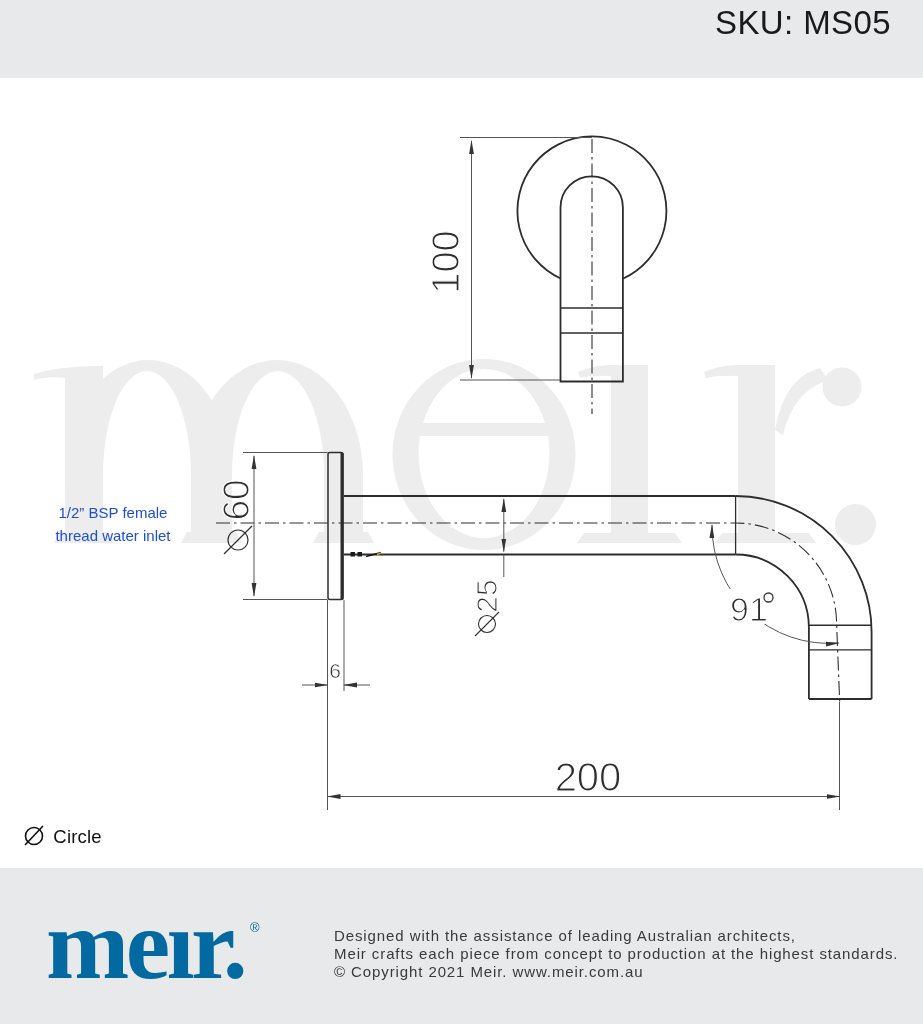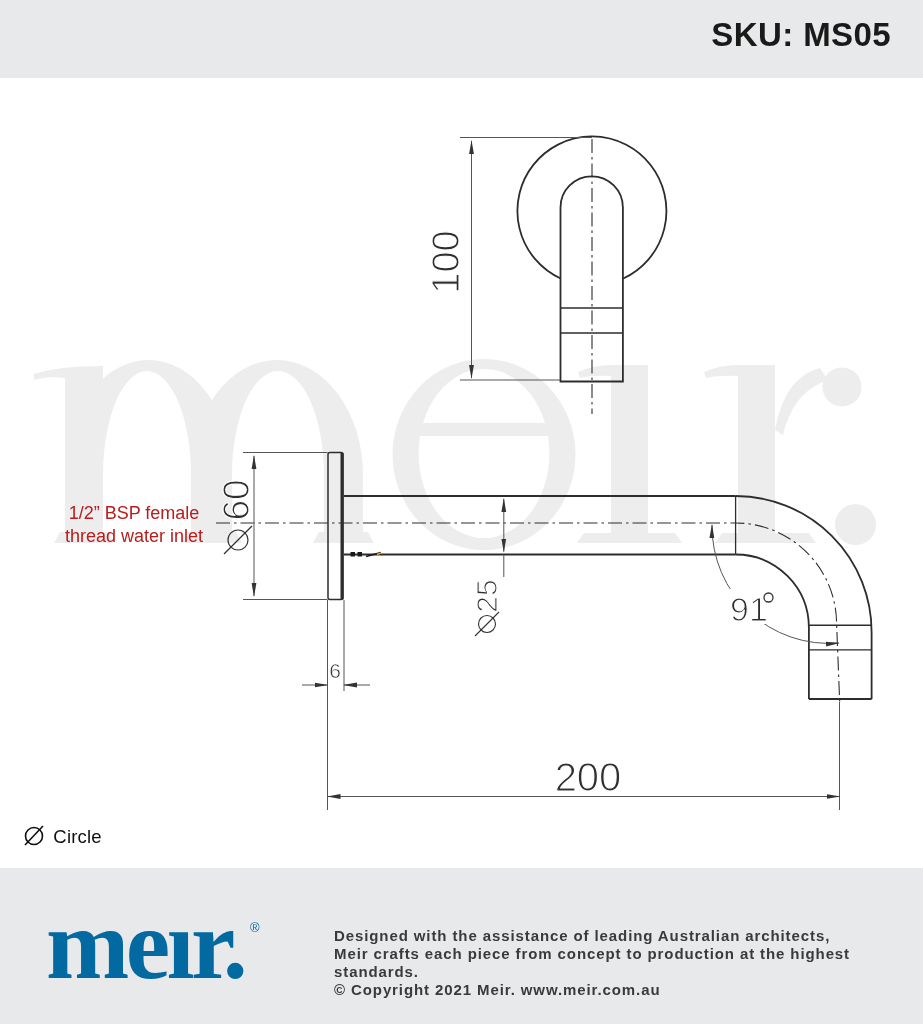--- a/index.html
+++ b/index.html
@@ -1,30 +1,30 @@
 <!DOCTYPE html>
 <html><head>
 <meta charset="utf-8">
 <style>
   html,body{margin:0;padding:0;}
   body{width:923px;height:1024px;position:relative;background:#ffffff;overflow:hidden;
        font-family:"Liberation Sans", sans-serif;}
   .bar{position:absolute;left:0;width:923px;background:#e8e9ea;}
   #topbar{top:0;height:78px;}
   #botbar{top:868px;height:156px;}
-  #sku{position:absolute;top:16px;right:32px;font-size:33px;font-weight:bold;color:#1a1a1a;letter-spacing:0.4px;}
+  #sku{position:absolute;top:4px;right:32px;font-size:33px;font-weight:normal;color:#1a1a1a;letter-spacing:0.4px;}
   #wm{position:absolute;left:0;top:0;}
   #drawing{position:absolute;left:0;top:0;}
-  #inlet{position:absolute;left:48px;top:502px;width:172px;text-align:center;
-         font-size:18px;line-height:22.5px;color:#b91c1c;}
+  #inlet{position:absolute;left:27px;top:502px;width:172px;text-align:center;
+         font-size:15px;line-height:22.5px;color:#1d4ed8;}
   #legend{position:absolute;left:22px;top:824px;font-size:18.5px;color:#111;letter-spacing:0.2px;}
   #logo{position:absolute;left:46px;top:887px;font-family:"Liberation Serif",serif;
         font-weight:bold;font-size:100px;color:#0369a1;letter-spacing:-3.5px;text-align:center;}
   #logo .reg{position:absolute;left:204px;top:33px;font-size:13px;letter-spacing:0;font-family:"Liberation Sans",sans-serif;font-weight:normal;}
-  #foottext{position:absolute;left:334px;top:927px;font-size:15px;line-height:18px;color:#3a3a3a;letter-spacing:0.9px;font-weight:bold;}
+  #foottext{position:absolute;left:334px;top:927px;font-size:15px;line-height:18px;color:#3a3a3a;letter-spacing:0.9px;}
 </style>
 </head>
 <body>
 
 <div class="bar" id="topbar"></div>
 
 <div id="sku">SKU: MS05</div>
 
 <svg id="wm" width="923" height="1024">
   <g fill="#ededee">

